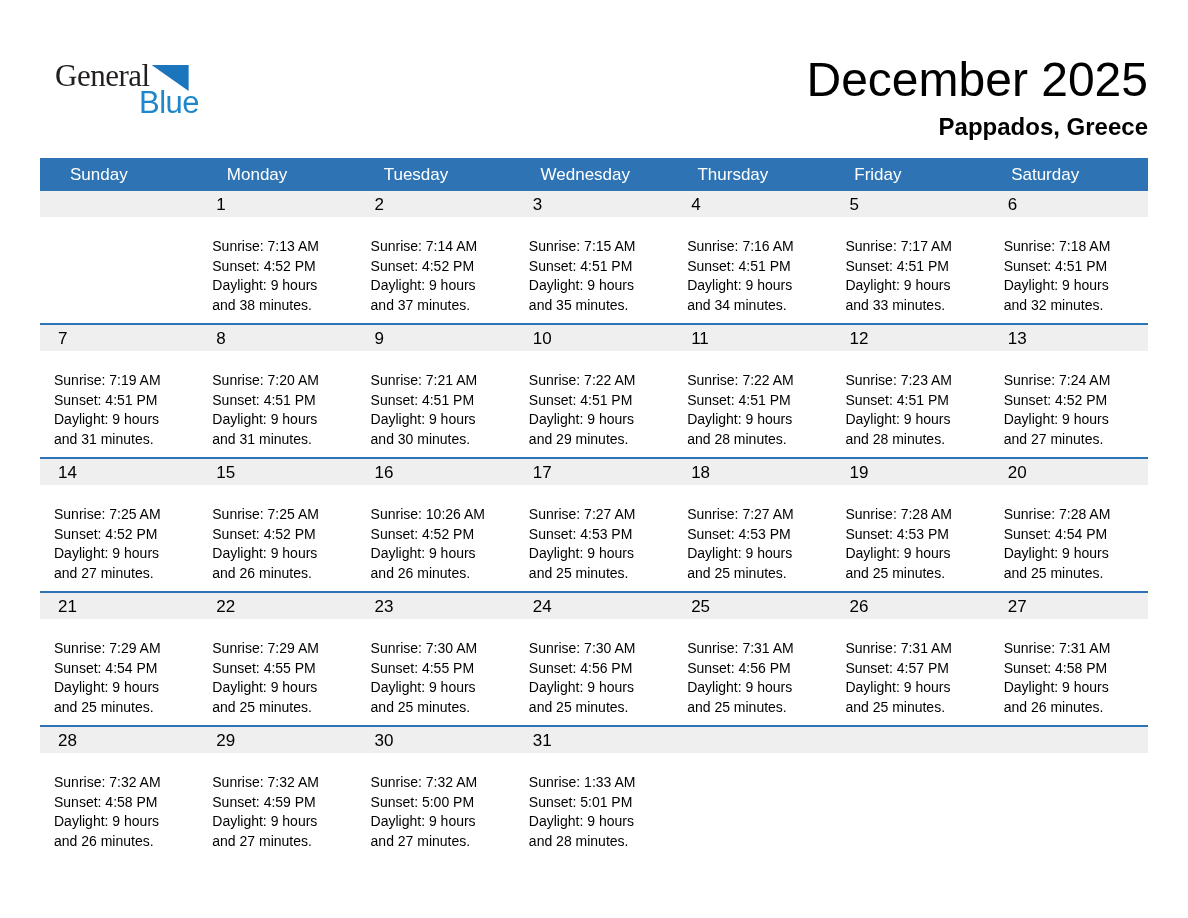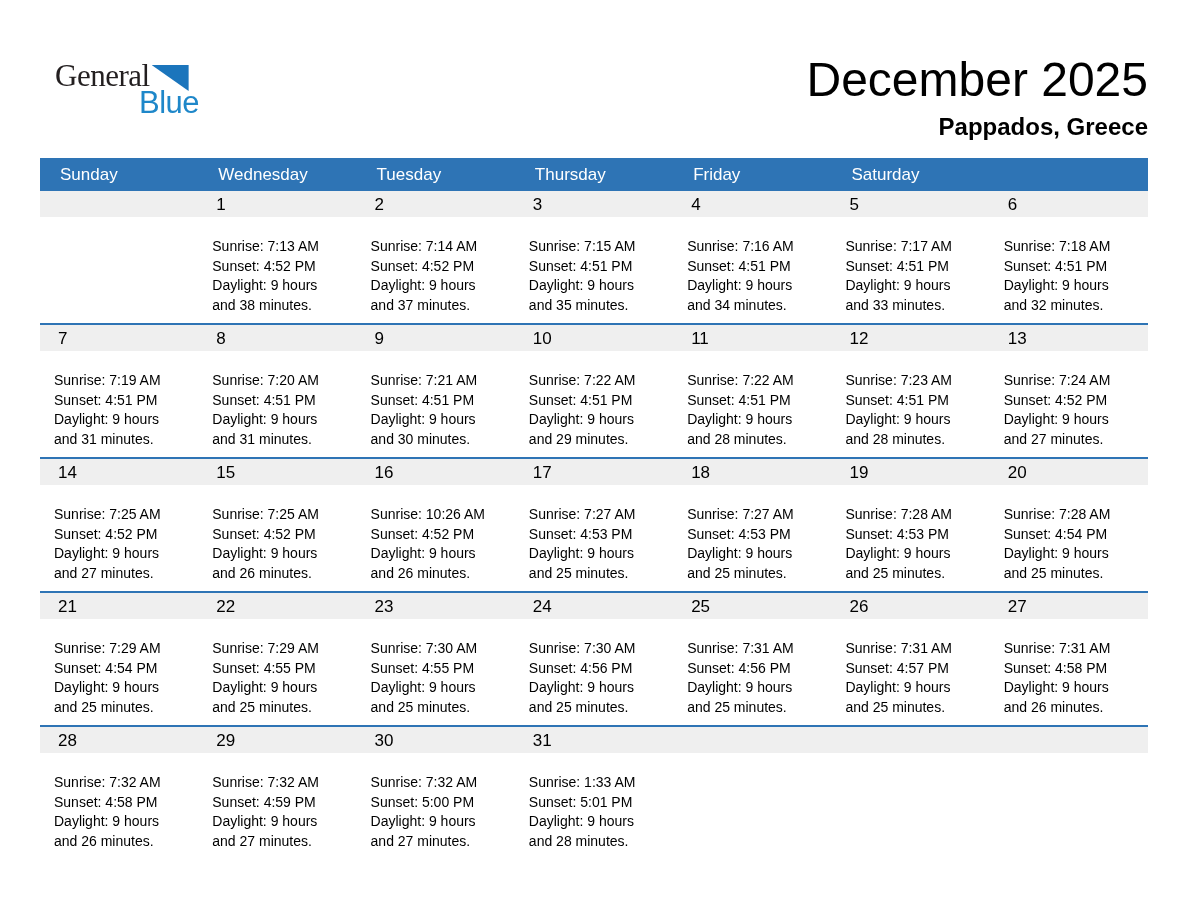--- a/index.html
+++ b/index.html
@@ -14,21 +14,21 @@
   .logo-triangle{width:37px;height:26px;margin-left:2px;margin-top:1px;
     background:var(--triangle-blue,#1B75BC);
     clip-path:polygon(0 0,100% 0,100% 100%);}
   .logo-blue{font-size:31px;letter-spacing:-0.5px;color:var(--logo-blue,#1E87C9);font-weight:400;line-height:1;margin:-4px 0 0 84px;}
   
   .titles{position:absolute;right:40px;top:52px;text-align:right;}
   .page-title{margin:0;font-size:48px;font-weight:400;line-height:1.15;}
   .page-subtitle{margin:6px 0 0 0;font-size:24px;font-weight:700;line-height:1.2;}
   
   .calendar{position:absolute;left:40px;top:158px;width:1108px;}
-  .weekday-row{display:grid;grid-template-columns:repeat(7,1fr);background:var(--header-bg,#2E74B5);height:33px;}
+  .weekday-row{display:grid;grid-template-columns:repeat(7,1fr);background:var(--header-bg,#2E74B5);height:33px;padding-left:10px;}
   .weekday-cell{color:#fff;font-size:17px;line-height:33px;padding-left:20px;overflow:hidden;white-space:nowrap;}
   .week-row{display:grid;grid-template-columns:repeat(7,1fr);min-height:132px;border-top:2px solid var(--accent-line,#2E74B5);}
   .week-row.first{border-top:none;min-height:132px;}
   .day-cell{overflow:hidden;}
   .day-num{background:var(--band-bg,#EFEFEF);height:26px;font-size:17px;padding:2px 0 0 18px;box-sizing:border-box;line-height:24px;}
   .cell-body{padding:20px 8px 0 14px;font-size:14px;line-height:19.5px;}
   .cell-line{white-space:nowrap;}
 </style>
 </head>
 <body>
@@ -42,22 +42,23 @@
 </div>
 
 <div class="titles">
   <h1 class="page-title">December 2025</h1>
   <h2 class="page-subtitle">Pappados, Greece</h2>
 </div>
 
 <div class="calendar">
   <div class="weekday-row" id="weekdayRow">
       <div class="weekday-cell">Sunday</div>
+      <div class="weekday-cell">Monday</div>
+      <div class="weekday-cell">Tuesday</div>
       <div class="weekday-cell">Wednesday</div>
-      <div class="weekday-cell">Tuesday</div>
       <div class="weekday-cell">Thursday</div>
       <div class="weekday-cell">Friday</div>
       <div class="weekday-cell">Saturday</div>
     </div>
   <div id="weeksContainer">
       <div class="week-row first">
         <div class="day-cell">
           <div class="day-num"></div>
         </div>
         <div class="day-cell">

